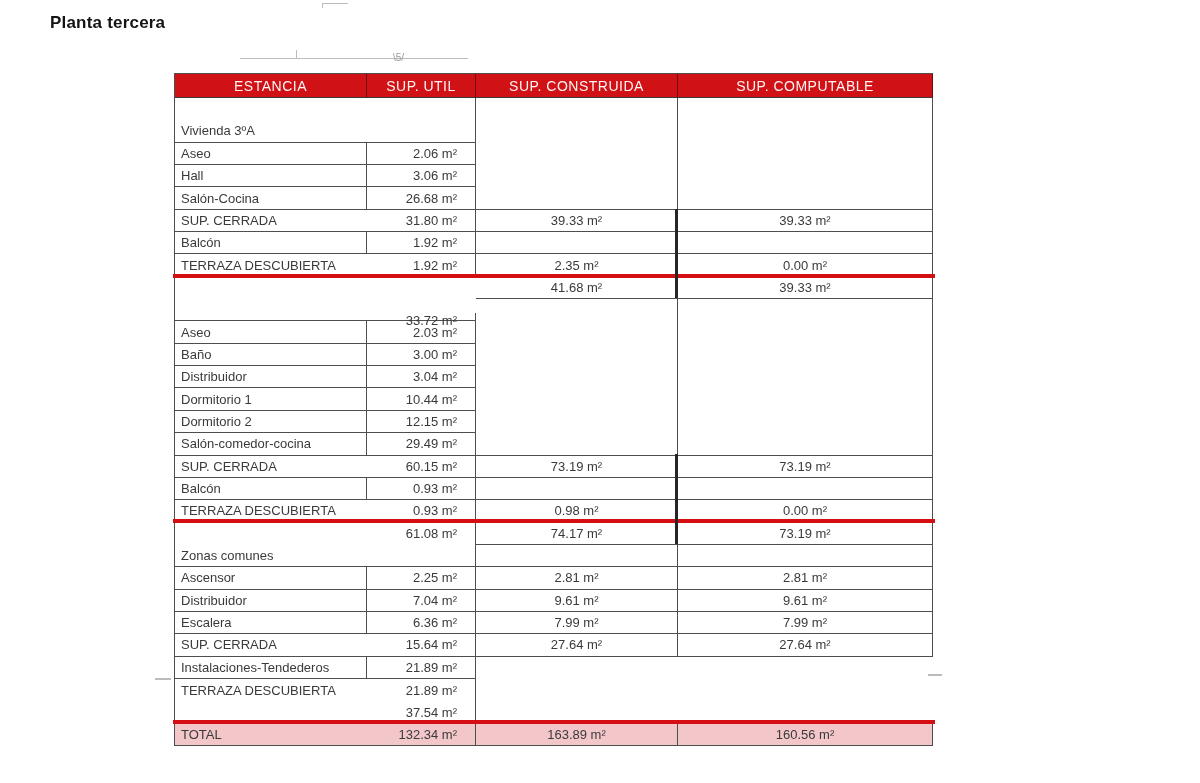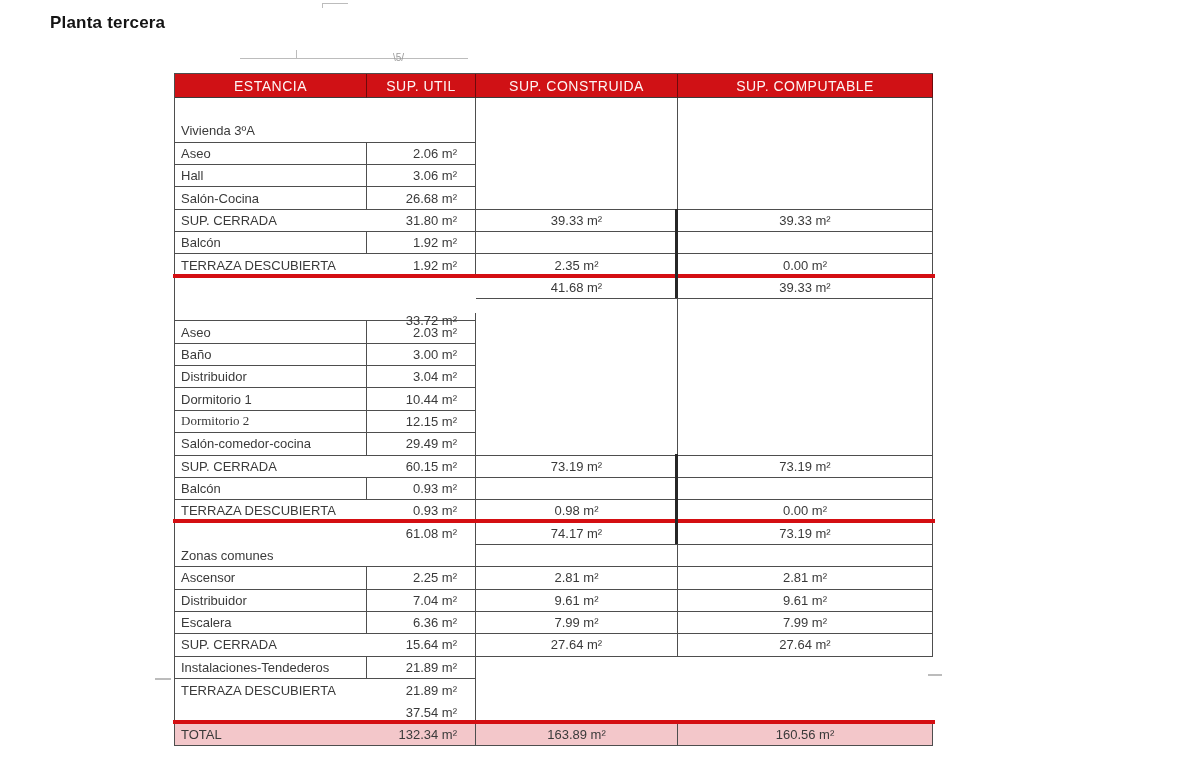--- a/index.html
+++ b/index.html
@@ -96,21 +96,21 @@
       <div class="cell br bb" style="grid-area: 11 / 3 / span 7 / span 1;"></div>
       <div class="cell br bb" style="grid-area: 11 / 4 / span 7 / span 1;"></div>
       <div class="cell item-l br bb" style="grid-area: 12 / 1 / span 1 / span 1;">Aseo</div>
       <div class="cell val-r br bb" style="grid-area: 12 / 2 / span 1 / span 1;">2.03 m²</div>
       <div class="cell item-l br bb" style="grid-area: 13 / 1 / span 1 / span 1;">Baño</div>
       <div class="cell val-r br bb" style="grid-area: 13 / 2 / span 1 / span 1;">3.00 m²</div>
       <div class="cell item-l br bb" style="grid-area: 14 / 1 / span 1 / span 1;">Distribuidor</div>
       <div class="cell val-r br bb" style="grid-area: 14 / 2 / span 1 / span 1;">3.04 m²</div>
       <div class="cell item-l br bb" style="grid-area: 15 / 1 / span 1 / span 1;">Dormitorio 1</div>
       <div class="cell val-r br bb" style="grid-area: 15 / 2 / span 1 / span 1;">10.44 m²</div>
-      <div class="cell item-l br bb" style="grid-area: 16 / 1 / span 1 / span 1; font-family: Liberation Serif, serif;">Dormitorio 2</div>
+      <div class="cell item-l br bb" style="grid-area: 16 / 1 / span 1 / span 1;">Dormitorio 2</div>
       <div class="cell val-r br bb" style="grid-area: 16 / 2 / span 1 / span 1;">12.15 m²</div>
       <div class="cell item-l br bb" style="grid-area: 17 / 1 / span 1 / span 1;">Salón-comedor-cocina</div>
       <div class="cell val-r br bb" style="grid-area: 17 / 2 / span 1 / span 1;">29.49 m²</div>
       <div class="cell merge br bb" style="grid-area: 18 / 1 / span 1 / span 2;">
         <div class="ml">SUP. CERRADA</div>
         <div class="mv">60.15 m²</div>
       </div>
       <div class="cell val-c br bb" style="grid-area: 18 / 3 / span 1 / span 1;">73.19 m²</div>
       <div class="cell val-c br bb" style="grid-area: 18 / 4 / span 1 / span 1;">73.19 m²</div>
       <div class="cell item-l br bb" style="grid-area: 19 / 1 / span 1 / span 1;">Balcón</div>

